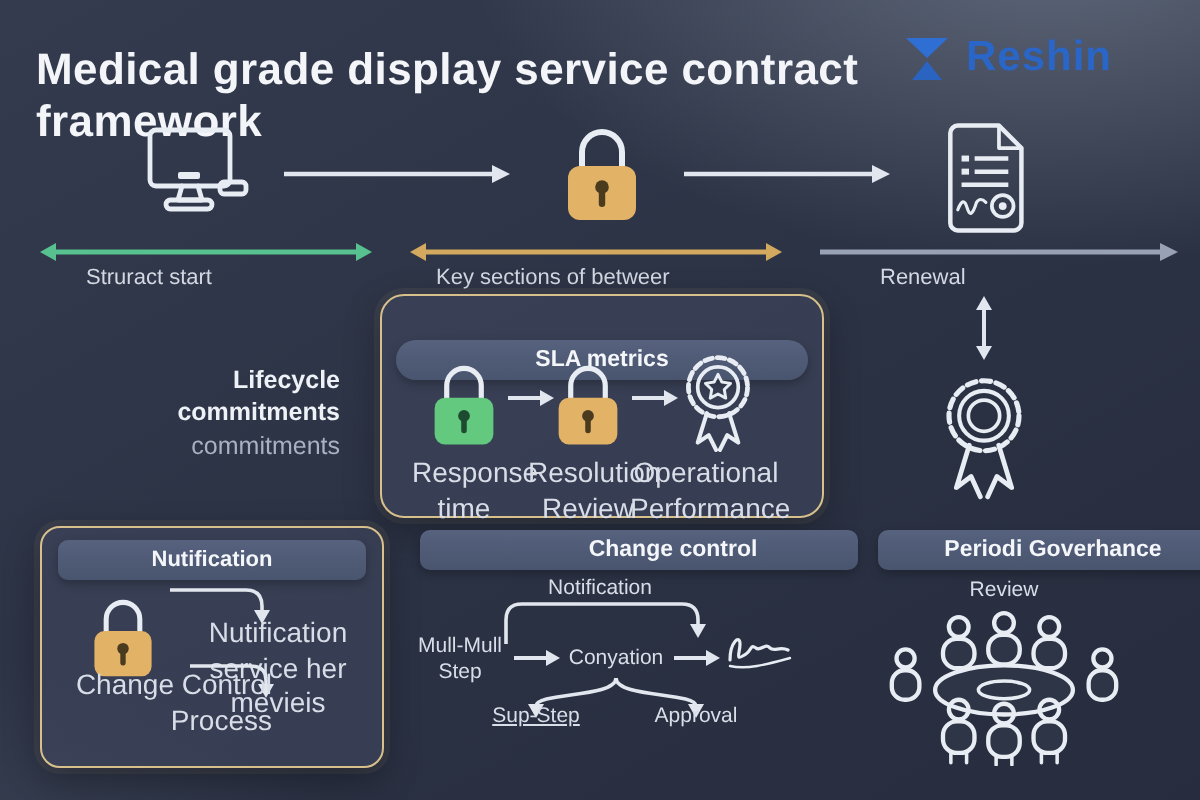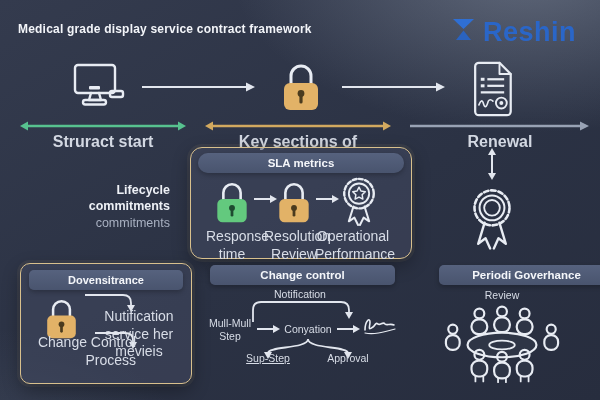--- a/index.html
+++ b/index.html
@@ -5,23 +5,23 @@
   html,body{margin:0;padding:0;background:#1b202c;}
   #stage{
     position:relative;width:600px;height:400px;overflow:hidden;
     font-family:"Liberation Sans","DejaVu Sans",sans-serif;
     background:
       radial-gradient(90% 75% at 88% -8%, rgba(138,148,166,.55) 0%, rgba(138,148,166,0) 55%),
       radial-gradient(60% 50% at -5% 112%, rgba(96,106,126,.28) 0%, rgba(96,106,126,0) 60%),
       linear-gradient(150deg,#343b4e 0%,#2b3244 55%,#272d3e 100%);
   }
   .abs{position:absolute;}
-  .title{font-size:12px;font-weight:bold;color:#f3f5f9;letter-spacing:.2px;}
-  .brand-text{font-size:27px;font-weight:bold;color:#2a66c8;letter-spacing:.5px;}
-  .tl-label{font-size:16px;color:#d3d8e2;text-align:center;font-weight:bold;}
+  .title{font-size:22px;font-weight:bold;color:#f3f5f9;letter-spacing:.2px;}
+  .brand-text{font-size:21px;font-weight:bold;color:#2a66c8;letter-spacing:.5px;}
+  .tl-label{font-size:11px;color:#d3d8e2;}
   .txt{color:#d8dde7;font-size:10.5px;line-height:1.28;text-align:center;}
   .txt-sm{color:#d8dde7;font-size:14px;line-height:1.25;text-align:center;}
   .band{
     background:linear-gradient(180deg,#56627e,#49546e);
     border-radius:5px;color:#f4f6fa;font-weight:bold;font-size:11.5px;
     text-align:center;padding:4px 0;box-shadow:0 2px 5px rgba(0,0,0,.25);
   }
   .panel{
     border:1.5px solid #d8c08d;border-radius:12px;
     background:rgba(70,78,101,.45);
@@ -117,21 +117,21 @@
   </svg>
   <div class="abs tl-label" style="left:440px;top:133px;width:120px;">Renewal</div>
 
   <div class="abs lifecycle" style="left:30px;top:182px;width:140px;">
     <div>Lifecycle</div>
     <div>commitments</div>
     <div class="lifecycle-sub">commitments</div>
   </div>
 
   <div class="abs panel" style="left:190px;top:147px;width:220px;height:110px;">
-    <div class="band abs" style="left:7px;right:7px;top:5px;border-radius:10px;">SLA metrics</div>
+    <div class="band abs" style="left:7px;right:7px;top:22px;border-radius:10px;">SLA metrics</div>
 
     <div class="abs lock-green" style="left:22px;top:30px;">
       <svg width="38" height="47" viewBox="0 0 44 54">
         <path d="M12 26 V17 a10 10 0 0 1 20 0 V26" class="stroke" style="stroke-width:3"></path>
         <rect x="5" y="24" width="34" height="27" rx="6" class="lock-body"></rect>
         <circle cx="22" cy="34.5" r="3.4" class="lock-hole"></circle>
         <rect x="20.4" y="36" width="3.2" height="8.5" rx="1.6" class="lock-hole"></rect>
       </svg>
     </div>
     <svg class="abs" style="left:62px;top:46px;" width="26" height="10" viewBox="0 0 26 10">
@@ -174,21 +174,21 @@
     <svg width="60" height="70" viewBox="0 0 64 76">
       <circle cx="32" cy="27" r="19" class="stroke" style="stroke-dasharray:5 3;stroke-width:2.8"></circle>
       <circle cx="32" cy="27" r="13.5" class="stroke" style="stroke-width:2.2"></circle>
       <circle cx="32" cy="27" r="8.5" class="stroke" style="stroke-width:2"></circle>
       <path d="M24 43 L17 66 L25 60 L30 71" class="stroke" style="stroke-width:2.6"></path>
       <path d="M40 43 L47 66 L39 60 L34 71" class="stroke" style="stroke-width:2.6"></path>
     </svg>
   </div>
 
   <div class="abs panel" style="left:20px;top:263px;width:170px;height:119px;border-radius:10px;">
-    <div class="band abs" style="left:8px;right:8px;top:6px;font-size:11px;">Dovensitrance</div>
+    <div class="band abs" style="left:8px;right:8px;top:6px;font-size:11px;">Nutification</div>
 
     <div class="abs lock-gold" style="left:22px;top:31px;">
       <svg width="37" height="46" viewBox="0 0 44 54">
         <path d="M12 26 V17 a10 10 0 0 1 20 0 V26" class="stroke" style="stroke-width:3"></path>
         <rect x="5" y="24" width="34" height="27" rx="6" class="lock-body"></rect>
         <circle cx="22" cy="34.5" r="3.4" class="lock-hole"></circle>
         <rect x="20.4" y="36" width="3.2" height="8.5" rx="1.6" class="lock-hole"></rect>
       </svg>
     </div>
 
@@ -199,21 +199,21 @@
     <div class="abs txt-sm" style="left:74px;top:44px;width:88px;">Nutification service her mevieis</div>
 
     <svg class="abs" style="left:72px;top:66px;" width="50" height="22" viewBox="0 0 50 22">
       <path d="M2 3 H32 Q40 3 40 10 V13" fill="none" stroke="#e2e6ee" stroke-width="1.8"></path>
       <polygon points="36,12 44,12 40,19" fill="#e2e6ee"></polygon>
     </svg>
 
     <div class="abs txt-sm" style="left:0px;top:70px;width:115px;text-align:right;">Change Control Process</div>
   </div>
 
-  <div class="abs band" style="left:210px;top:265px;width:185px;">Change control</div>
+  <div class="abs band" style="left:210px;top:265px;width:185px;padding-left:34px;">Change control</div>
 
   <div class="abs txt" style="left:250px;top:288px;width:100px;">Notification</div>
 
   <svg class="abs" style="left:248px;top:298px;" width="110" height="26" viewBox="0 0 110 26">
     <path d="M5 24 V12 Q5 4 13 4 H93 Q101 4 101 12 V15" fill="none" stroke="#e2e6ee" stroke-width="1.8"></path>
     <polygon points="97,14 105,14 101,21" fill="#e2e6ee"></polygon>
   </svg>
 
   <div class="abs txt" style="left:204px;top:317px;width:52px;">Mull-Mull Step</div>
 

